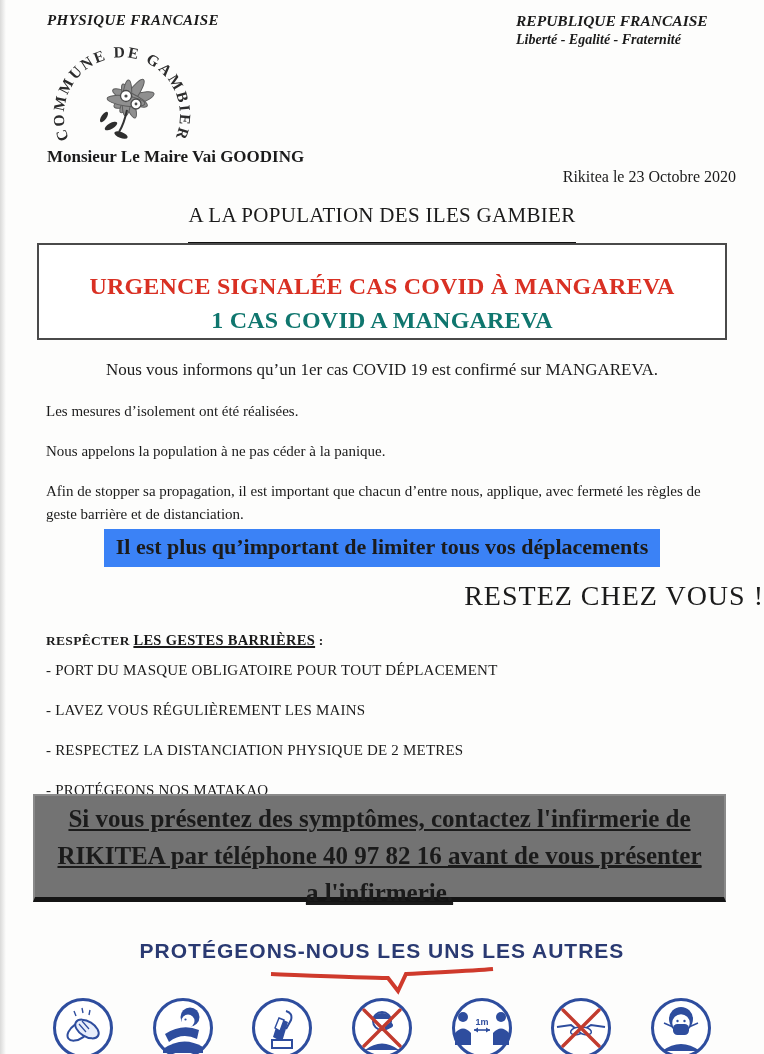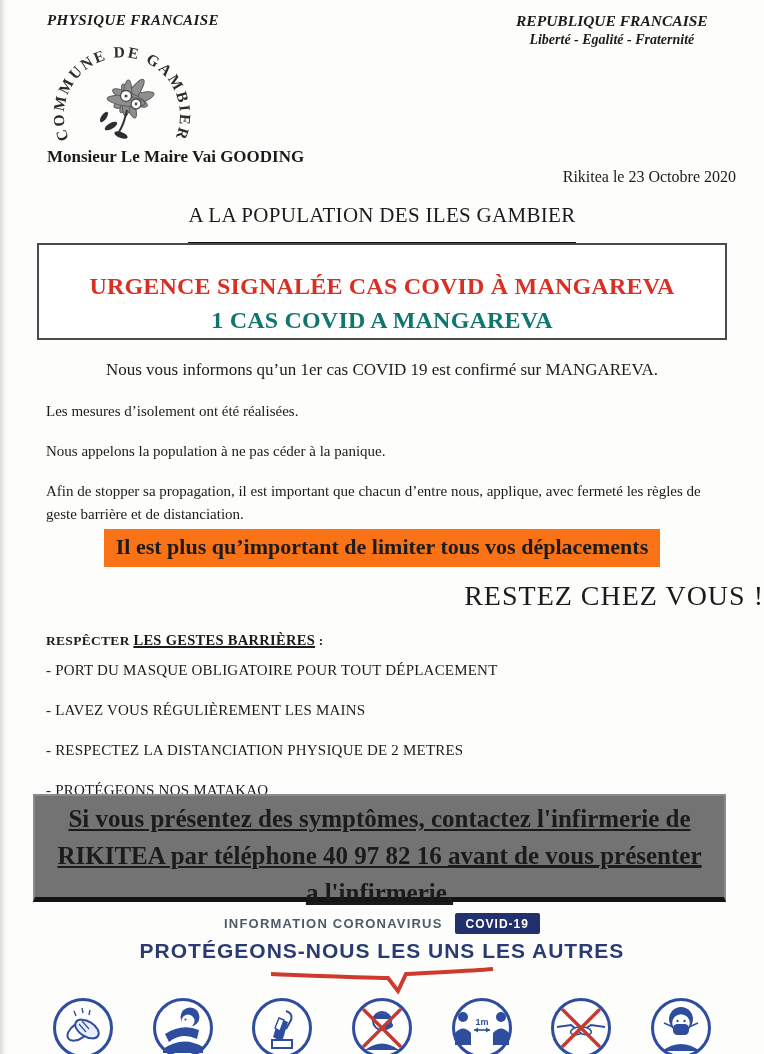--- a/index.html
+++ b/index.html
@@ -5,21 +5,21 @@
   html,body{margin:0;padding:0;background:#ffffff;}
   .page{
     position:relative;width:764px;height:1054px;margin:0 auto;
     background:#fdfdfc;overflow:hidden;
     font-family:"Liberation Serif", serif;color:#1b1b1b;
   }
   .scan-edge{position:absolute;left:0;top:0;bottom:0;width:6px;
     background:linear-gradient(to right, rgba(60,60,60,.18), rgba(60,60,60,0));pointer-events:none;}
   
   .hdr-left{position:absolute;top:12px;left:47px;font-size:15px;font-weight:bold;font-style:italic;letter-spacing:.4px;}
-  .hdr-right{position:absolute;top:11px;left:516px;font-weight:bold;font-style:italic;line-height:19px;text-align:center;}
+  .hdr-right{position:absolute;top:11px;left:516px;font-weight:bold;font-style:italic;line-height:19px;}
   .hdr-right .l1{font-size:15.5px;}
   .hdr-right .l2{font-size:14px;}
   .seal{position:absolute;top:38px;left:34px;width:176px;height:112px;}
   .mayor{position:absolute;top:147px;left:47px;font-size:17px;font-weight:bold;}
   .dateline{position:absolute;top:168px;right:28px;font-size:16px;}
   
   .title-wrap{position:absolute;top:203px;left:0;right:0;text-align:center;}
   .title{display:inline-block;font-size:21px;font-weight:normal;letter-spacing:.3px;
     border-bottom:2px solid #111;padding-bottom:14px;}
   
@@ -110,42 +110,38 @@
     <div class="alert-line" style="color:#d93023;">URGENCE SIGNALÉE CAS COVID À MANGAREVA</div>
     <div class="alert-line" style="color:#0f766e;">1 CAS COVID A MANGAREVA</div>
   </div>
 
   <div class="intro">Nous vous informons qu’un 1er cas COVID 19 est confirmé sur MANGAREVA.</div>
   <div class="para p1">Les mesures d’isolement ont été réalisées.</div>
   <div class="para p2">Nous appelons la population à ne pas céder à la panique.</div>
   <div class="para p3">Afin de stopper sa propagation, il est important que chacun d’entre nous, applique, avec fermeté les règles de geste barrière et de distanciation.</div>
 
   <div class="hl-wrap">
-    <span class="hl" style="background:#f97316;">Il est plus qu’important de limiter tous vos déplacements</span>
+    <span class="hl" style="background:#3b82f6;">Il est plus qu’important de limiter tous vos déplacements</span>
   </div>
 
   <div class="stay">RESTEZ CHEZ VOUS !</div>
 
   <div class="gest-label"><span>RESPÊCTER </span><span class="emph">LES GESTES BARRIÈRES</span><span> :</span></div>
 
   <div class="gest-list">
     <div class="gest-item">- PORT DU MASQUE OBLIGATOIRE POUR TOUT DÉPLACEMENT</div>
     <div class="gest-item">- LAVEZ VOUS RÉGULIÈREMENT LES MAINS</div>
     <div class="gest-item">- RESPECTEZ LA DISTANCIATION PHYSIQUE DE 2 METRES</div>
     <div class="gest-item">- PROTÉGEONS NOS MATAKAO</div>
   </div>
 
   <div class="contact-box">
     <div class="contact-text"><span>Si vous présentez des symptômes, contactez l'infirmerie de RIKITEA par téléphone 40 97 82 16 </span><span class="u">avant de vous présenter a l'infirmerie.</span></div>
   </div>
 
-  <div class="info-row">
-    <span class="info-label">INFORMATION CORONAVIRUS</span>
-    <span class="badge">COVID-19</span>
-  </div>
 
   <div class="slogan">PROTÉGEONS-NOUS LES UNS LES AUTRES</div>
 
   <svg class="swoosh" width="232" height="30" viewBox="0 0 232 30">
     <path d="M5 9 C 55 11 100 13 122 13 L132 26 L140 9 C 175 7 205 6 227 4" fill="none" stroke="#cf3a2c" stroke-width="4" stroke-linejoin="miter"></path>
   </svg>
 
   <div class="icons-row">
 
     <svg class="pict" viewBox="0 0 62 62">

